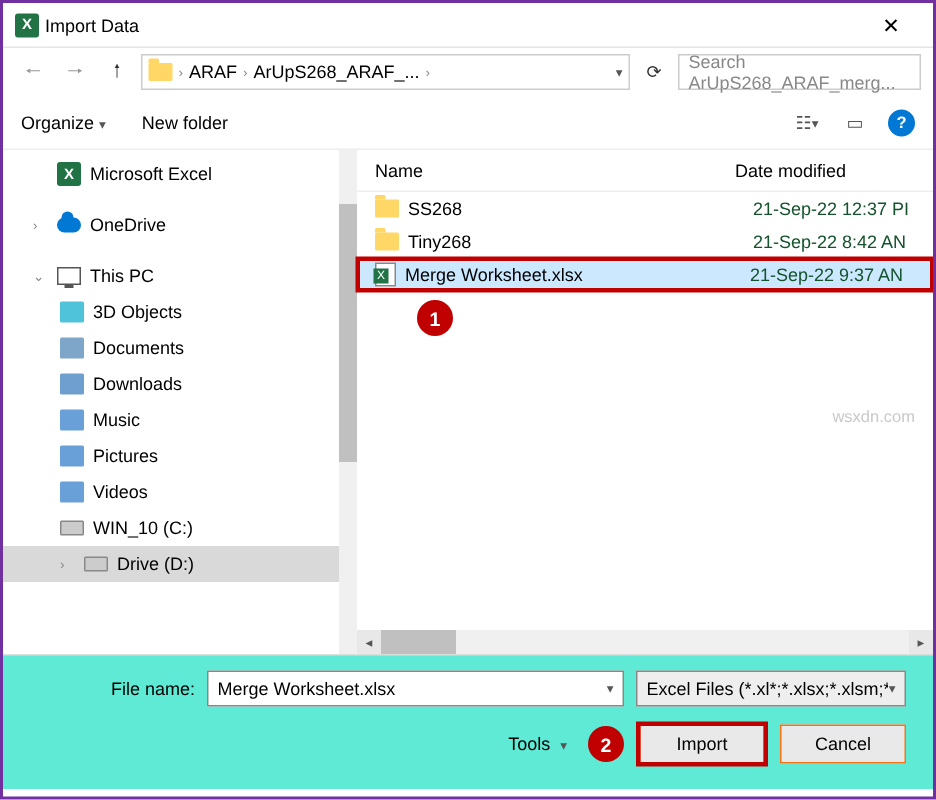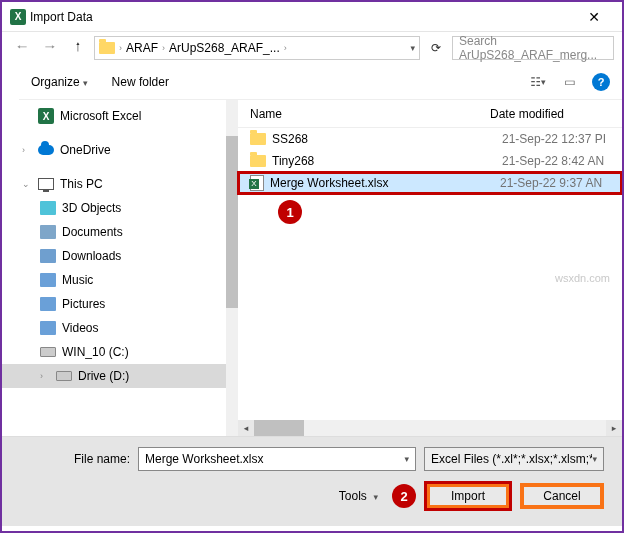--- a/index.html
+++ b/index.html
@@ -9,21 +9,21 @@
 .titlebar .close { width: 40px; text-align: center; font-size: 14px; cursor: pointer; }
 .excel-icon { width: 16px; height: 16px; background: #217346; color: #fff; display: inline-flex; align-items: center; justify-content: center; font-size: 10px; font-weight: bold; border-radius: 2px; }
 .navrow { height: 32px; display: flex; align-items: center; gap: 4px; padding: 4px 8px; }
 .navbtn { width: 24px; height: 24px; display: flex; align-items: center; justify-content: center; color: #999; }
 .navbtn.enabled { color: #333; }
 .breadcrumb { flex: 1; height: 24px; border: 1px solid #ccc; display: flex; align-items: center; padding: 0 4px; gap: 2px; background: #fff; }
 .bc-sep { color: #888; font-size: 9px; padding: 0 2px; }
 .folder-icon { width: 16px; height: 12px; background: #ffd766; border-radius: 1px; position: relative; display: inline-block; }
 .folder-icon::before { content: ""; position: absolute; top: -3px; left: 0; width: 7px; height: 3px; background: #ffd766; border-radius: 1px 1px 0 0; }
 .searchbox { width: 162px; height: 24px; border: 1px solid #ccc; padding: 0 6px; color: #888; display: flex; align-items: center; }
-.toolbar { height: 36px; display: flex; align-items: center; padding: 0 12px; gap: 24px; border-bottom: 1px solid #eee; margin-left: 17px; }
+.toolbar { height: 36px; display: flex; align-items: center; padding: 0 12px; gap: 24px; border-bottom: 1px solid #eee; }
 .toolbar .right { margin-left: auto; display: flex; align-items: center; gap: 12px; }
 .viewbtn { width: 20px; height: 20px; display: flex; align-items: center; justify-content: center; color: #555; }
 .help-icon { width: 18px; height: 18px; border-radius: 50%; background: #0078d4; color: #fff; display: flex; align-items: center; justify-content: center; font-weight: bold; font-size: 11px; }
 .main { display: flex; height: 336px; position: relative; }
 .sidebar { width: 236px; overflow-y: auto; padding: 4px 0; border-right: 1px solid #eee; }
 .sidebar-scrollbar { position: absolute; left: 224px; top: 0; width: 12px; height: 100%; background: #f0f0f0; }
 .sidebar-thumb { position: absolute; left: 224px; top: 36px; width: 12px; height: 172px; background: #c0c0c0; }
 .tree-item { display: flex; align-items: center; height: 24px; padding-left: 20px; gap: 6px; cursor: pointer; }
 .tree-item.child { padding-left: 38px; }
 .tree-item.selected { background: #d9d9d9; }
@@ -36,36 +36,36 @@
 .gen-icon { width: 16px; height: 14px; background: #6aa0d8; border-radius: 1px; }
 .filepane { flex: 1; position: relative; display: flex; flex-direction: column; }
 .colheaders { height: 28px; display: flex; align-items: center; border-bottom: 1px solid #eee; padding-left: 12px; }
 .col-name { width: 240px; }
 .col-date { flex: 1; }
 .filelist { flex: 1; }
 .file-row { height: 22px; display: flex; align-items: center; padding-left: 12px; gap: 6px; }
 .file-row.selected { background: #cce8ff; }
 .file-row.selected.highlighted { outline: 3px solid #c00000; outline-offset: -2px; }
 .file-row .fname { width: 224px; }
-.file-row .fdate { flex: 1; color: #737373; }
+.file-row .fdate { flex: 1; color: #14532d; }
 .xlfile-icon { width: 14px; height: 16px; background: #fff; border: 1px solid #888; position: relative; }
 .xlfile-icon::after { content: "X"; position: absolute; left: -2px; top: 3px; width: 10px; height: 10px; background: #217346; color: #fff; font-size: 8px; text-align: center; line-height: 10px; }
 .hscroll { height: 16px; background: #f0f0f0; display: flex; align-items: center; }
 .hscroll .track { flex: 1; height: 16px; position: relative; }
 .hscroll .thumb { position: absolute; left: 0; width: 50px; height: 16px; background: #c0c0c0; }
 .hscroll .arrow { width: 16px; height: 16px; background: #e8e8e8; display: flex; align-items: center; justify-content: center; font-size: 9px; color: #555; }
 .callout { position: absolute; width: 24px; height: 24px; border-radius: 50%; background: #c00000; color: #fff; display: flex; align-items: center; justify-content: center; font-weight: bold; font-size: 13px; z-index: 10; }
-.bottom { border-top: 1px solid #ddd; padding: 10px 18px 10px 18px; height: 90px; position: relative; background:#e5e5e5; }
+.bottom { border-top: 1px solid #ddd; padding: 10px 18px 10px 18px; height: 90px; position: relative; background:#5eead4; }
 .row1 { display: flex; align-items: center; gap: 8px; margin-bottom: 12px; }
 .row1 label { width: 110px; text-align: right; }
 .filename-combo { flex: 1; height: 24px; border: 1px solid #888; display: flex; align-items: center; padding: 0 6px; justify-content: space-between; background: #fff; }
 .filter-combo { width: 180px; height: 24px; border: 1px solid #888; display: flex; align-items: center; padding: 0 6px; justify-content: space-between; background: #eee; }
 .row2 { display: flex; align-items: center; justify-content: flex-end; gap: 10px; position: relative; }
 .tools { margin-right: 4px; }
-.btn { min-width: 84px; height: 26px; border: 4px solid #f97316; background: #e9e9e9; display: flex; align-items: center; justify-content: center; gap: 6px; cursor: pointer; }
+.btn { min-width: 84px; height: 26px; border: 1px solid #f97316; background: #e9e9e9; display: flex; align-items: center; justify-content: center; gap: 6px; cursor: pointer; }
 .btn.highlighted { outline: 3px solid #c00000; outline-offset: -1px; }
 .wm2 { position: absolute; right: 12px; top: 270px; color: #c9c9c9; font-size: 11px; z-index: 5; }
 .dd { font-size: 9px; color: #555; }
 </style>
 </head>
 <body>
 
 <div class="titlebar">
   <span class="excel-icon">X</span>
   <span class="title">Import Data</span>

